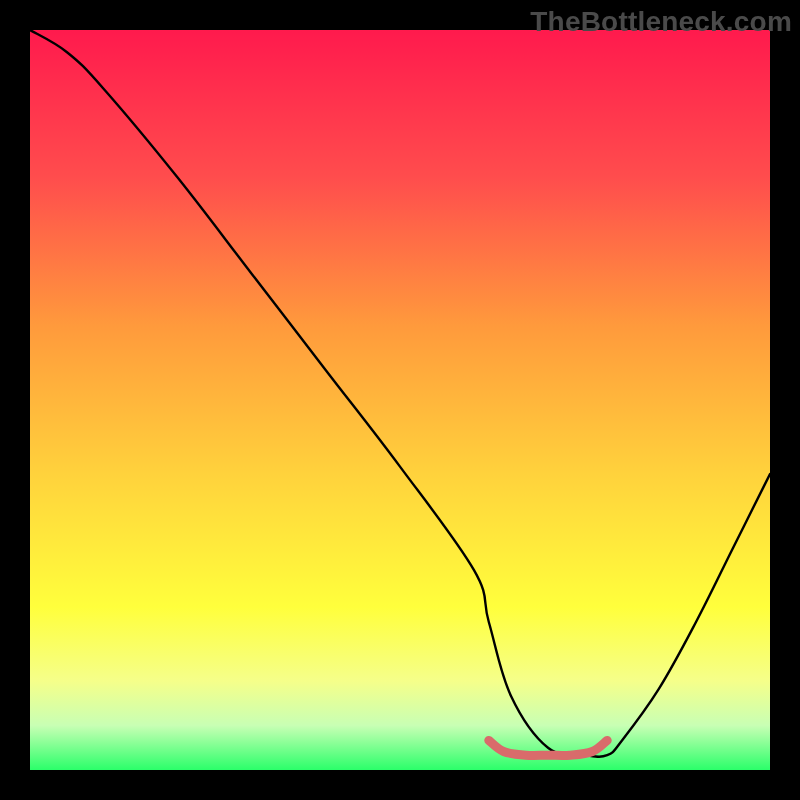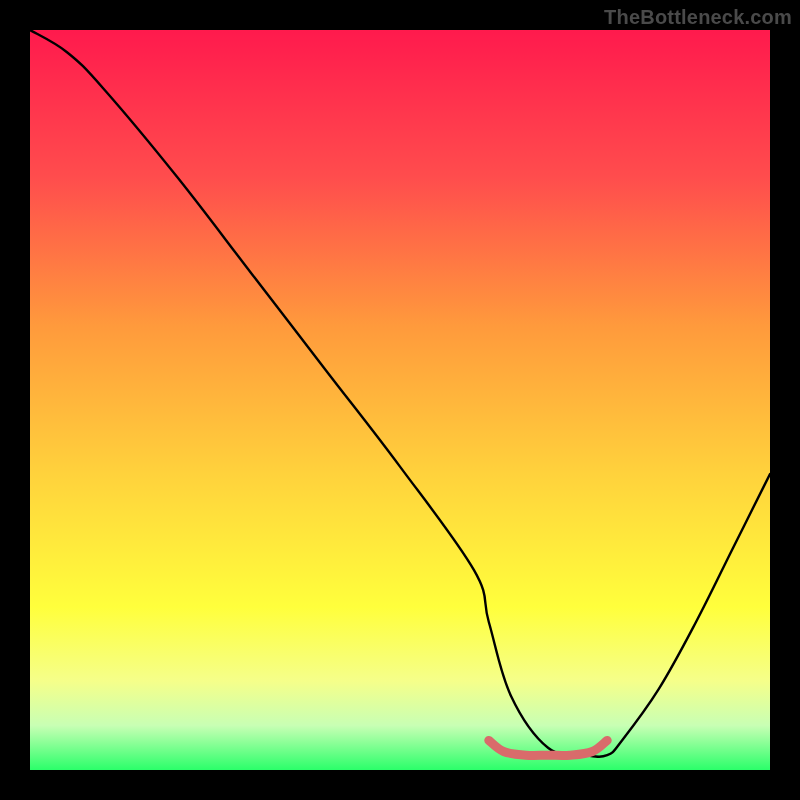--- a/index.html
+++ b/index.html
@@ -24,21 +24,21 @@
     left: 0;
     top: 0;
     width: 740px;
     height: 740px;
   }
   .watermark {
     position: absolute;
     top: 6px;
     right: 8px;
     color: #4a4a4a;
-    font-size: 20px;
+    font-size: 28px;
     font-weight: 600;
     letter-spacing: 0.2px;
     z-index: 10;
     text-align: right;
   }
   svg { display: block; }
 </style>
 </head>
 <body>
 

